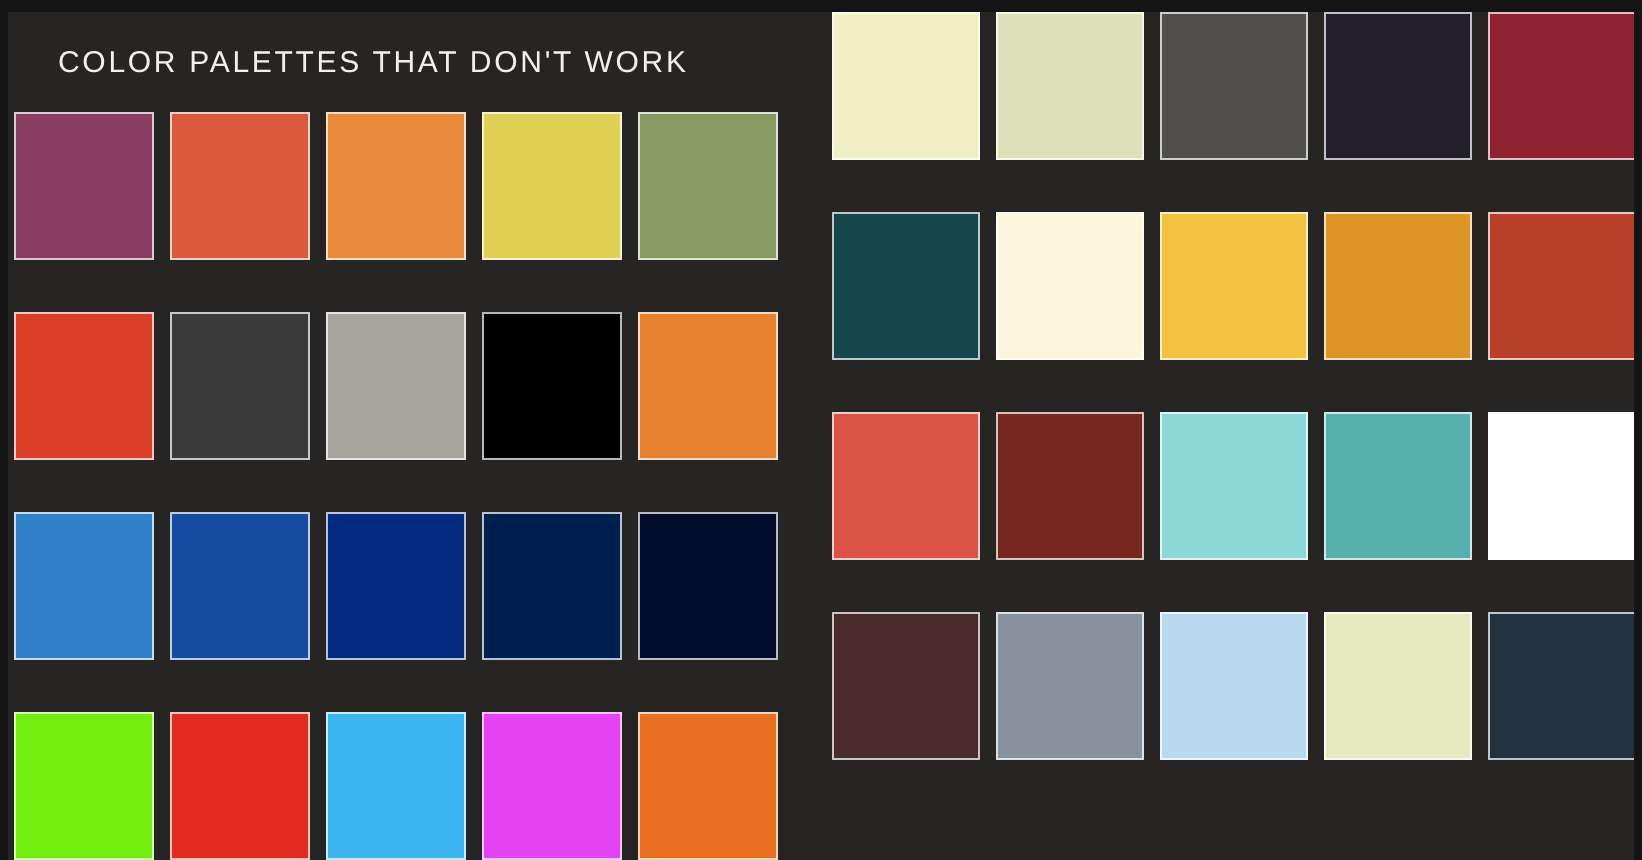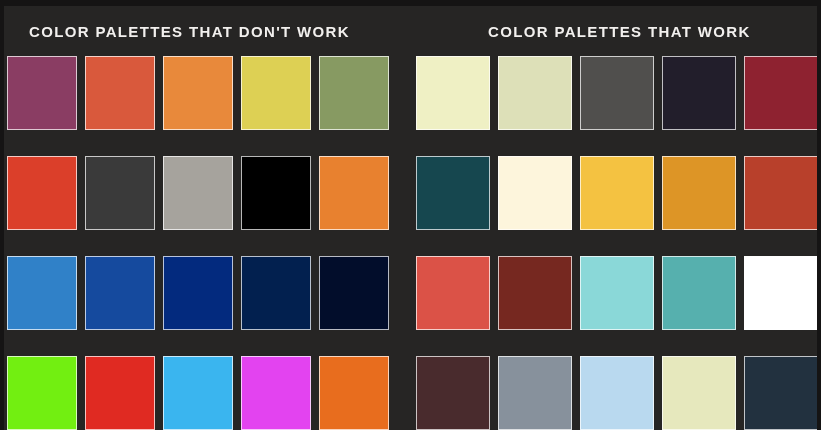--- a/index.html
+++ b/index.html
@@ -39,21 +39,21 @@
     flex-direction: column;
     height: 100%;
   }
 
   .panel.left  { width: 382px; padding-left: 3px; }
   .panel.right { width: 432px; padding-left: 30px; }
 
   .panel-title {
     color: #f2f0ee;
     font-size: 15px;
-    font-weight: bold;
+    font-weight: normal;
     letter-spacing: 1.35px;
     line-height: 1;
     height: 56px;
     display: flex;
     align-items: center;
     white-space: nowrap;
   }
 
   .panel.left .panel-title  { padding-left: 22px; }
   .panel.right .panel-title { padding-left: 72px; }
@@ -122,21 +122,20 @@
           <div class="swatch" style="background-color: rgb(224, 42, 34);"></div>
           <div class="swatch" style="background-color: rgb(58, 181, 239);"></div>
           <div class="swatch" style="background-color: rgb(227, 67, 240);"></div>
           <div class="swatch" style="background-color: rgb(232, 109, 30);"></div>
         </div>
 
       </div>
     </div>
 
     <div class="panel right">
-      <div class="panel-title">COLOR PALETTES THAT WORK</div>
       <div class="rows">
 
         <div class="palette-row">
           <div class="swatch" style="background-color: rgb(239, 240, 196);"></div>
           <div class="swatch" style="background-color: rgb(221, 224, 184);"></div>
           <div class="swatch" style="background-color: rgb(80, 79, 77);"></div>
           <div class="swatch" style="background-color: rgb(34, 30, 43);"></div>
           <div class="swatch" style="background-color: rgb(142, 34, 48);"></div>
         </div>
 

